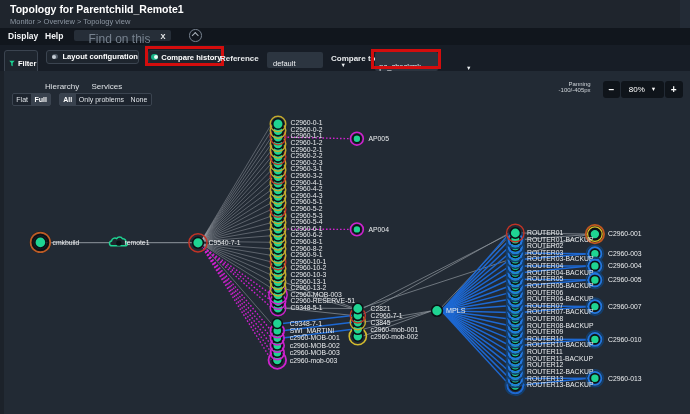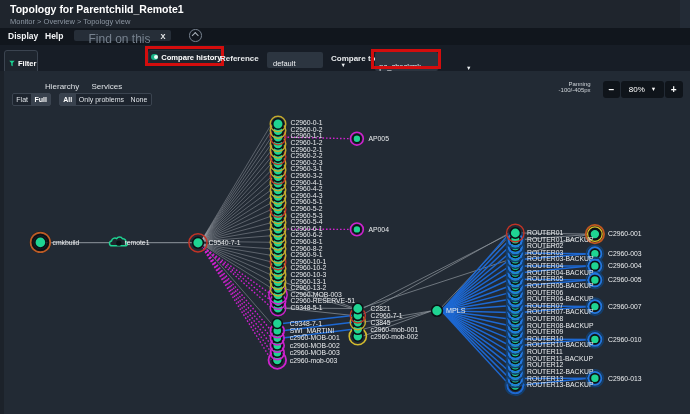--- a/index.html
+++ b/index.html
@@ -37,20 +37,25 @@
   </div>
   <div class="abs" style="left:189px;top:1.5px;width:12.5px;height:12.5px;border:1px solid #76818e;border-radius:50%;">
     <span class="abs" style="left:3px;top:2.5px;width:4.5px;height:4.5px;border-left:1.3px solid #aab2bb;border-top:1.3px solid #aab2bb;transform:rotate(45deg);"></span>
   </div>
 </div>
 <div class="abs" id="toolband">
   <div class="btn" style="left:4px;top:5px;width:33.5px;height:28px;padding-left:4px;">
     <svg width="9" height="9" viewBox="0 0 10 10" style="margin-right:3px;">
         <path d="M0.5 0.5 H9.5 L6.2 4.3 V9.5 L3.8 8.2 V4.3 Z" fill="#1ad393"></path>
       </svg>Filter
+  </div>
+  <div class="btn" style="left:45.5px;top:5px;width:93.5px;height:14px;padding-left:5px;">
+    <span style="display:inline-block;width:10px;height:5.5px;border-radius:3px;background:#515b67;position:relative;margin-right:4px;">
+        <span style="position:absolute;left:0.5px;top:0.75px;width:4px;height:4px;border-radius:50%;background:#c6cdd4;"></span>
+      </span>Layout configuration
   </div>
   <div class="btn" style="left:147.5px;top:5.5px;width:75px;height:14px;padding-left:2.5px;border-color:#2a323c;">
     <span style="display:inline-block;width:10px;height:5.5px;border-radius:3px;background:#16b285;position:relative;margin-right:3px;">
         <span style="position:absolute;right:0.5px;top:0.75px;width:4px;height:4px;border-radius:50%;background:#eafaf4;"></span>
       </span>Compare history
   </div>
   <div class="redbox" style="left:144.5px;top:1.8px;width:79px;height:19.7px;"></div>
   <div class="lbl" style="left:220px;top:9px;">Reference</div>
   <div class="ddl" style="left:267px;top:7.5px;width:55.5px;">
       <span style="margin-left:6px;">default</span>

